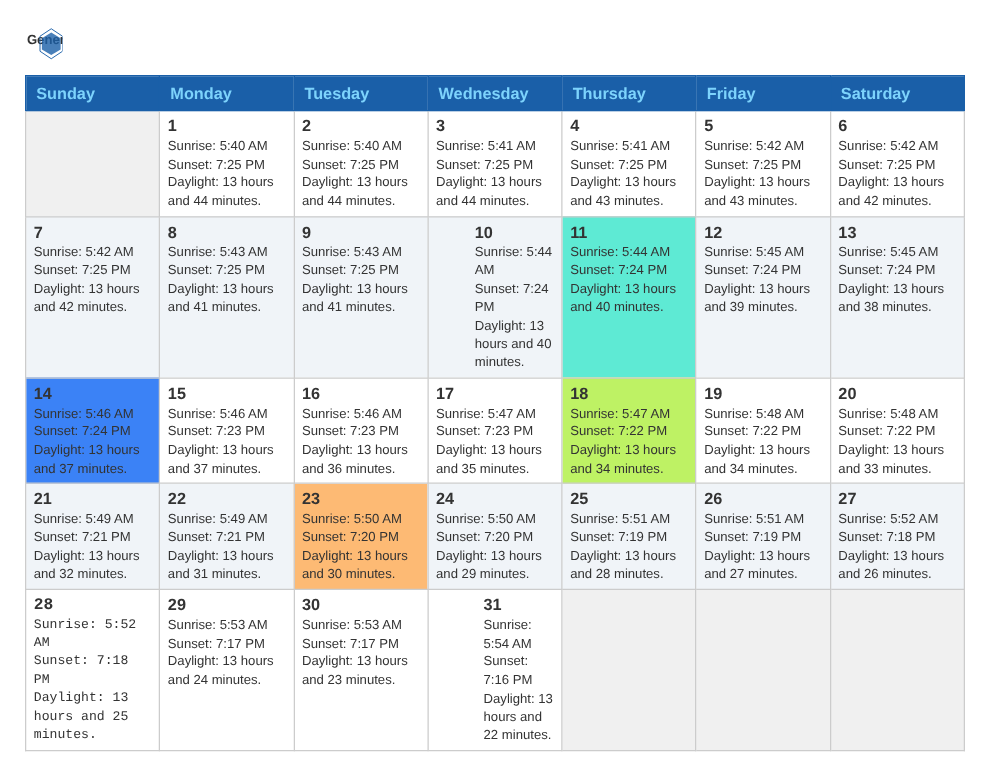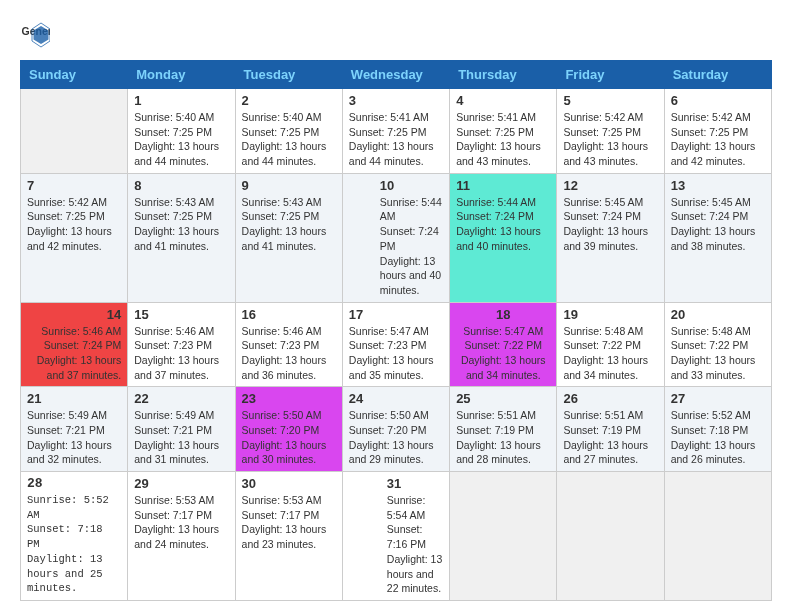--- a/index.html
+++ b/index.html
@@ -165,37 +165,37 @@
         <td style="background-color: rgb(240, 244, 248);">
           <div class="day-number">12</div>
           <div class="day-info">Sunrise: 5:45 AM<br>Sunset: 7:24 PM<br>Daylight: 13 hours and 39 minutes.</div>
         </td>
         <td style="background-color: rgb(240, 244, 248);">
           <div class="day-number">13</div>
           <div class="day-info">Sunrise: 5:45 AM<br>Sunset: 7:24 PM<br>Daylight: 13 hours and 38 minutes.</div>
         </td>
       </tr>
       <tr>
-        <td style="background-color: #ef4444; text-align: right;">
+        <td style="background-color: #3b82f6;">
           <div class="day-number">14</div>
           <div class="day-info">Sunrise: 5:46 AM<br>Sunset: 7:24 PM<br>Daylight: 13 hours and 37 minutes.</div>
         </td>
         <td style="background-color: rgb(255, 255, 255);">
           <div class="day-number">15</div>
           <div class="day-info">Sunrise: 5:46 AM<br>Sunset: 7:23 PM<br>Daylight: 13 hours and 37 minutes.</div>
         </td>
         <td style="background-color: rgb(255, 255, 255);">
           <div class="day-number">16</div>
           <div class="day-info">Sunrise: 5:46 AM<br>Sunset: 7:23 PM<br>Daylight: 13 hours and 36 minutes.</div>
         </td>
         <td style="background-color: rgb(255, 255, 255);">
           <div class="day-number">17</div>
           <div class="day-info">Sunrise: 5:47 AM<br>Sunset: 7:23 PM<br>Daylight: 13 hours and 35 minutes.</div>
         </td>
-        <td style="background-color: #d946ef; text-align: center;">
+        <td style="background-color: #bef264;">
           <div class="day-number">18</div>
           <div class="day-info">Sunrise: 5:47 AM<br>Sunset: 7:22 PM<br>Daylight: 13 hours and 34 minutes.</div>
         </td>
         <td style="background-color: rgb(255, 255, 255);">
           <div class="day-number">19</div>
           <div class="day-info">Sunrise: 5:48 AM<br>Sunset: 7:22 PM<br>Daylight: 13 hours and 34 minutes.</div>
         </td>
         <td style="background-color: rgb(255, 255, 255);">
           <div class="day-number">20</div>
           <div class="day-info">Sunrise: 5:48 AM<br>Sunset: 7:22 PM<br>Daylight: 13 hours and 33 minutes.</div>
@@ -203,21 +203,21 @@
       </tr>
       <tr>
         <td style="background-color: rgb(240, 244, 248);">
           <div class="day-number">21</div>
           <div class="day-info">Sunrise: 5:49 AM<br>Sunset: 7:21 PM<br>Daylight: 13 hours and 32 minutes.</div>
         </td>
         <td style="background-color: rgb(240, 244, 248);">
           <div class="day-number">22</div>
           <div class="day-info">Sunrise: 5:49 AM<br>Sunset: 7:21 PM<br>Daylight: 13 hours and 31 minutes.</div>
         </td>
-        <td style="background-color: #d946ef;">
+        <td style="background-color: #fdba74;">
           <div class="day-number">23</div>
           <div class="day-info">Sunrise: 5:50 AM<br>Sunset: 7:20 PM<br>Daylight: 13 hours and 30 minutes.</div>
         </td>
         <td style="background-color: rgb(240, 244, 248);">
           <div class="day-number">24</div>
           <div class="day-info">Sunrise: 5:50 AM<br>Sunset: 7:20 PM<br>Daylight: 13 hours and 29 minutes.</div>
         </td>
         <td style="background-color: rgb(240, 244, 248);">
           <div class="day-number">25</div>
           <div class="day-info">Sunrise: 5:51 AM<br>Sunset: 7:19 PM<br>Daylight: 13 hours and 28 minutes.</div>

